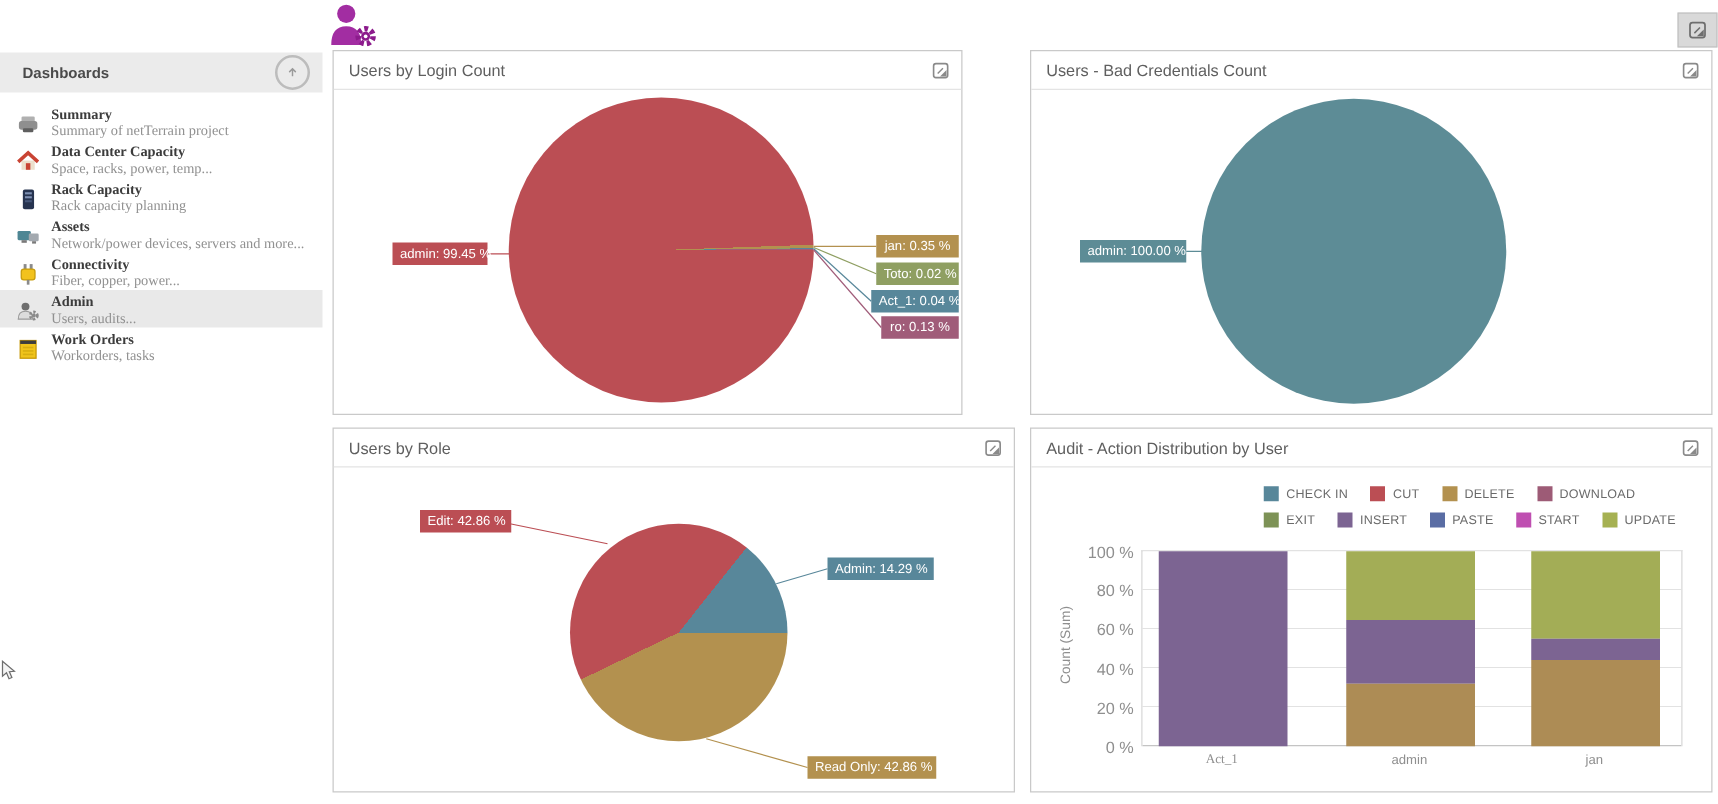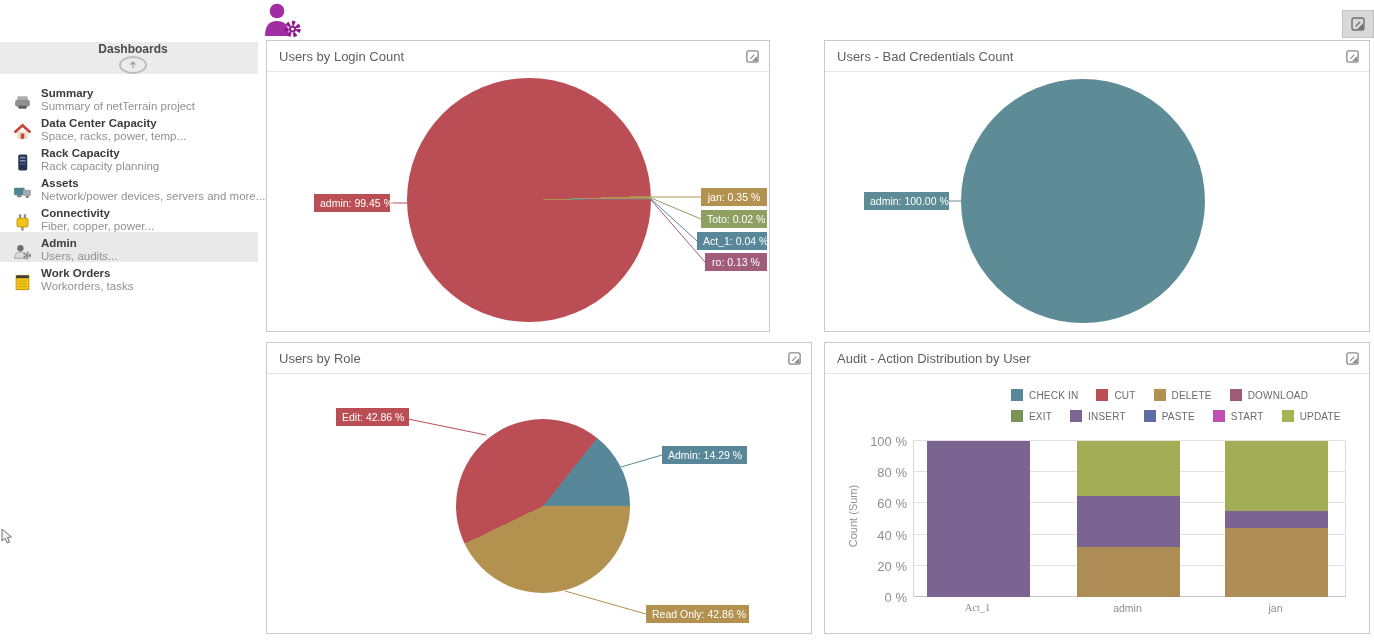--- a/index.html
+++ b/index.html
@@ -7,26 +7,26 @@
        font-family:"Liberation Sans",sans-serif;-webkit-font-smoothing:antialiased;}
 
   
   .page-icon{position:absolute;left:263px;top:3px;width:40px;height:34px;}
   .top-export-btn{position:absolute;left:1342px;top:10px;width:30px;height:26px;
     background:#d9d9d9;border:1px solid #c2c2c2;display:flex;align-items:center;justify-content:center;
     color:#6e6e6e;cursor:pointer;}
 
   
   .sidebar{position:absolute;left:0;top:42px;width:258px;}
-  .sb-header{height:32px;background:#ebebeb;display:flex;align-items:center;padding:0 10px 0 18px;flex-direction:column;}
+  .sb-header{height:32px;background:#ebebeb;display:flex;align-items:center;padding:0 10px 0 18px;}
   .sb-header-title{flex:1;font-size:12px;font-weight:bold;color:#4a4a4a;}
   .sb-up-btn{width:24px;height:24px;border:2px solid #bcbcbc;border-radius:50%;
     display:flex;align-items:center;justify-content:center;background:transparent;cursor:pointer;}
   .sb-items{padding-top:8px;}
-  .sb-item{height:30px;display:flex;gap:9px;align-items:flex-end;padding:3px 8px 0 13px;box-sizing:border-box;cursor:pointer;}
+  .sb-item{height:30px;display:flex;gap:9px;align-items:center;padding:3px 8px 0 13px;box-sizing:border-box;cursor:pointer;font-family:Liberation Serif, serif;}
   .sb-item.selected{background:#e9e9e9;}
   .sb-icon{width:19px;height:19px;flex:none;margin-top:1px;}
   .sb-t{font-size:11.5px;font-weight:bold;color:#3c3c3c;line-height:13px;}
   .sb-s{font-size:11.5px;color:#919191;line-height:12px;white-space:nowrap;}
 
   
   .panel{position:absolute;background:#fff;border:1px solid #c9c9c9;box-sizing:border-box;}
   #panel0{left:266px;top:40px;width:504px;height:292px;}
   #panel1{left:824px;top:40px;width:546px;height:292px;}
   #panel2{left:266px;top:342px;width:546px;height:292px;}

